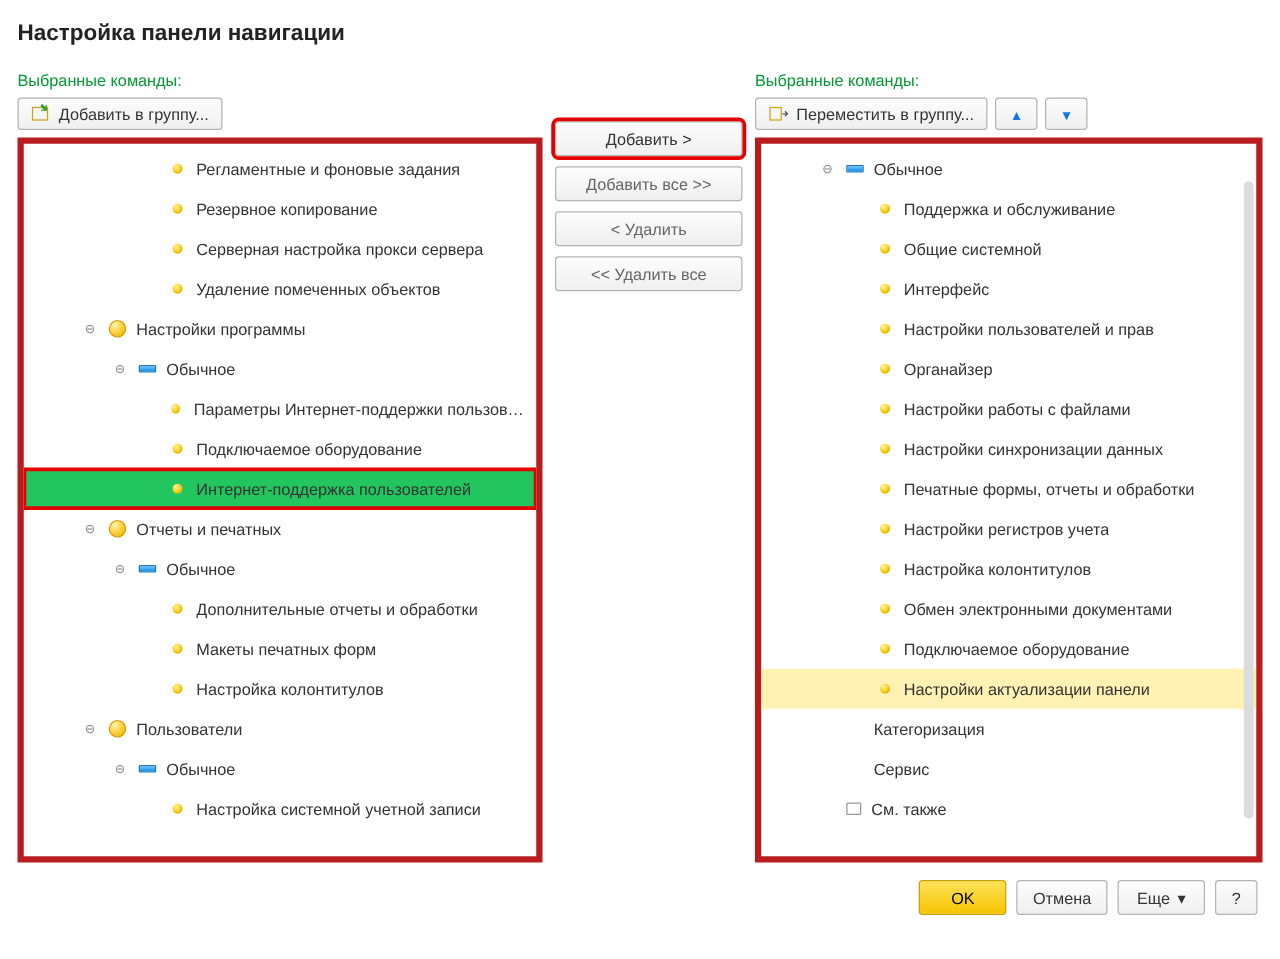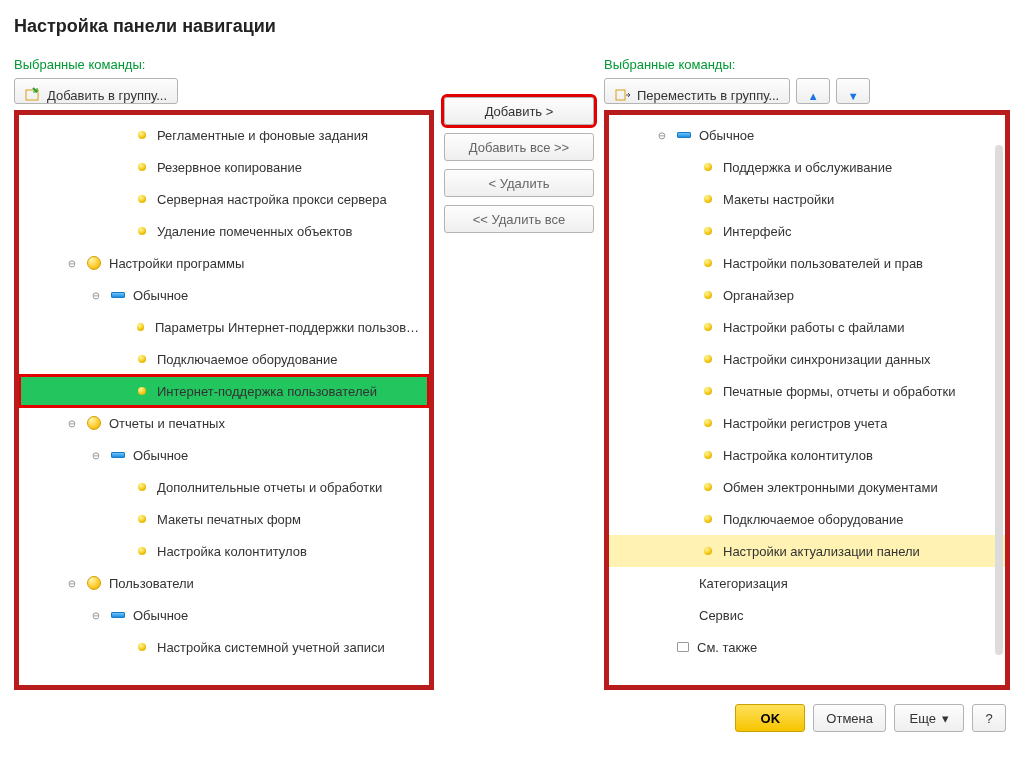--- a/index.html
+++ b/index.html
@@ -38,21 +38,21 @@
   .tbtn {
     background: linear-gradient(#fdfdfd,#efefef);
     border: 1px solid #b3b3b3;
     border-radius: 3px;
     height: 26px;
     padding: 0 10px;
     font-size: 13px;
     color: #333;
     cursor: pointer;
     display:inline-flex;
-    align-items:flex-end;
+    align-items:center;
     gap:6px;
   }
   .tbtn.square { width:34px; justify-content:center; padding:0; }
   .tbtn .ico { width:16px; height:16px; display:inline-block; }
 
   .tree-box {
     border: 5px solid #b91c1c;
     height: 580px;
     overflow: auto;
     background:#fff;
@@ -137,21 +137,21 @@
     background: linear-gradient(#fdfdfd,#efefef);
     font-size:13px;
     color:#333;
     padding:0 12px;
     cursor:pointer;
     display:inline-flex; align-items:center; justify-content:center; gap:6px;
   }
   .fbtn.ok {
     background: linear-gradient(#ffe15a,#f6c400);
     border-color:#caa200;
-    font-weight:bold;
+    font-weight:normal;
     color:#000;
   }
   .fbtn.sq { min-width:34px; padding:0; }
   .right-vscroll {
      position:absolute; right:2px; top:30px; bottom:30px; width:8px;
      background:#dcdcdc; border-radius:4px;
   }
 
   
   .arrow-up::before { content:"▲"; color:#1a73e8; font-size:11px; }
@@ -304,21 +304,21 @@
             <span class="lbl">Обычное</span>
           </div>
           <div class="node pad3">
             <span class="exp"></span>
             <span class="ic dot-y"></span>
             <span class="lbl">Поддержка и обслуживание</span>
           </div>
           <div class="node pad3">
             <span class="exp"></span>
             <span class="ic dot-y"></span>
-            <span class="lbl">Макеты настройки</span>
+            <span class="lbl">Общие системной</span>
           </div>
           <div class="node pad3">
             <span class="exp"></span>
             <span class="ic dot-y"></span>
             <span class="lbl">Интерфейс</span>
           </div>
           <div class="node pad3">
             <span class="exp"></span>
             <span class="ic dot-y"></span>
             <span class="lbl">Настройки пользователей и прав</span>

